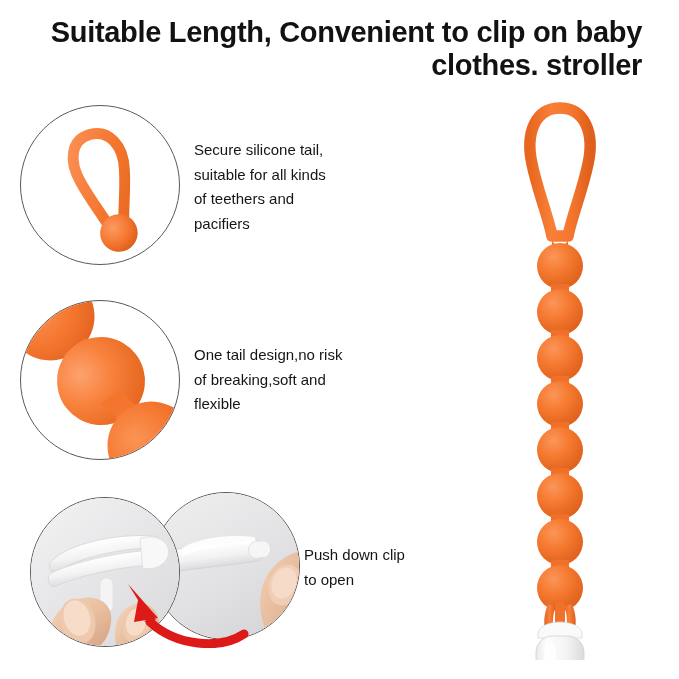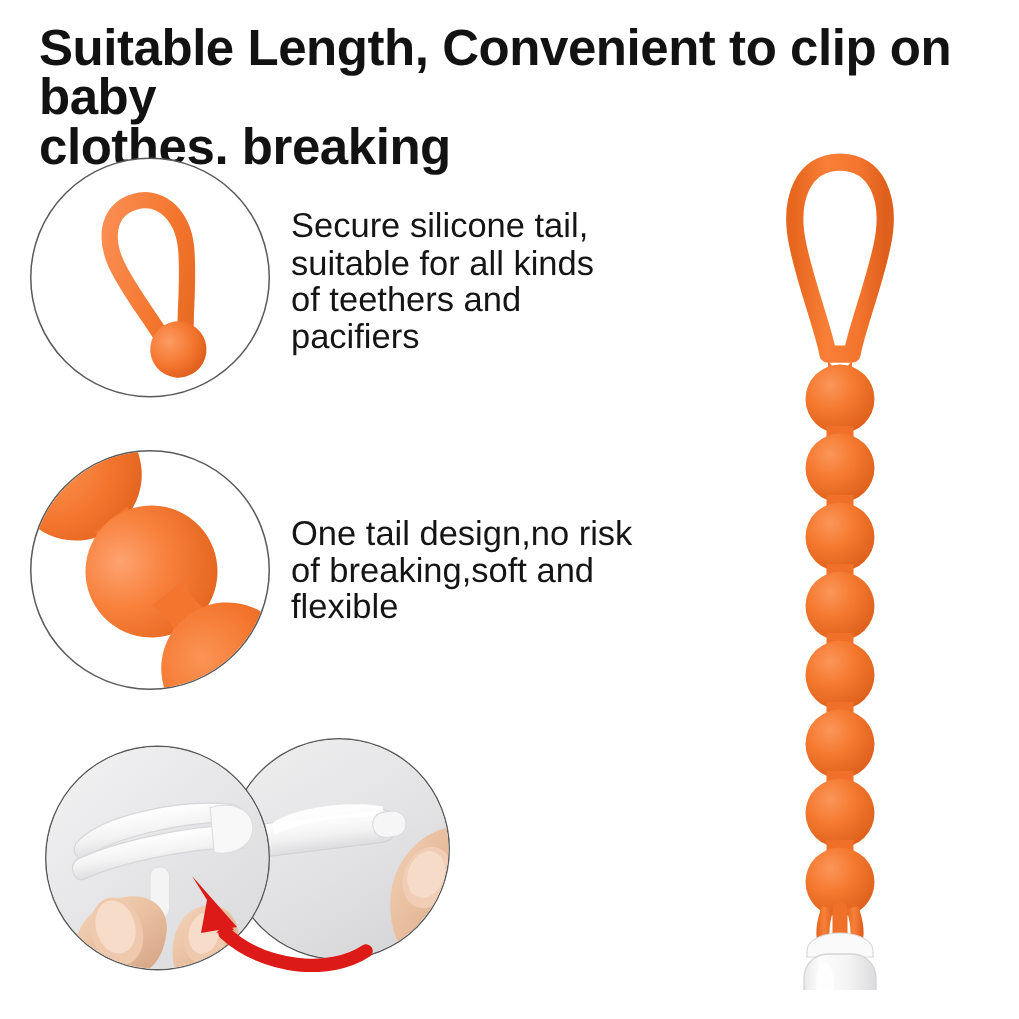--- a/index.html
+++ b/index.html
@@ -15,43 +15,43 @@
     overflow: hidden;
     font-family: "Liberation Sans", sans-serif;
   }
 
   
   .headline {
     position: absolute;
     left: 26px;
     top: 16px;
     width: 616px;
-    text-align: left;
+    text-align: right;
     font-family: "Liberation Sans", sans-serif;
     font-weight: bold;
-    font-size: 34px;
+    font-size: 29px;
     line-height: 33px;
     letter-spacing: -0.3px;
     color: #121212;
   }
   .headline span { display: block; }
 
   .circle-photo {
     position: absolute;
     border-radius: 50%;
     border: 1px solid #5a5a5a;
     background: #ffffff;
     overflow: hidden;
     box-sizing: border-box;
   }
 
   .feature-text {
     position: absolute;
     font-family: "Liberation Sans", sans-serif;
-    font-size: 23px;
+    font-size: 15px;
     line-height: 24.5px;
     color: #151515;
     white-space: pre-line;
   }
 
   
   #circle-1 { left: 20px; top: 105px; width: 160px; height: 160px; }
   .tail-art {
     position: absolute;
     left: 0; top: 0; width: 100%; height: 100%;
@@ -93,21 +93,21 @@
     height: 78px;
   }
 </style>
 </head>
 <body>
 
 <div id="page">
 
   <div class="headline">
     <span>Suitable Length, Convenient to clip on baby</span>
-    <span>clothes. breaking</span>
+    <span>clothes. stroller</span>
   </div>
 
   <div class="circle-photo" id="circle-1">
     <svg class="tail-art" viewBox="0 0 160 160">
       <defs>
         <linearGradient id="tailGrad" x1="0" y1="0" x2="1" y2="1">
           <stop offset="0%" stop-color="#FB9055"></stop>
           <stop offset="55%" stop-color="#F4762E"></stop>
           <stop offset="100%" stop-color="#E2651F"></stop>
         </linearGradient>
@@ -229,20 +229,22 @@
       <ellipse cx="105" cy="124" rx="10" ry="14" fill="#F7DDC9" transform="rotate(14 105 124)"></ellipse>
     </svg>
   </div>
 
   <svg id="clip-arrow" viewBox="0 0 145 78">
     <path d="M140 64 C 116 80, 72 76, 46 52" fill="none" stroke="#DC1A17" stroke-width="9" stroke-linecap="round"></path>
     <path d="M24 14 L 54 48 L 30 52 L 34 30 Z" fill="#DC1A17"></path>
     <path d="M26 16 L 52 50 L 40 52 L 48 44 Z" fill="#DC1A17"></path>
   </svg>
 
+  <div class="feature-text" style="left:304px; top:543px; width:180px;">Push down clip
+to open</div>
 
   <svg id="product" viewBox="0 0 120 570">
     <defs>
       <linearGradient id="loopGrad" x1="0" y1="0" x2="1" y2="0">
         <stop offset="0%" stop-color="#E8671F"></stop>
         <stop offset="35%" stop-color="#F87F37"></stop>
         <stop offset="70%" stop-color="#F4762E"></stop>
         <stop offset="100%" stop-color="#DF5F1C"></stop>
       </linearGradient>
       <radialGradient id="beadGrad" cx="36%" cy="30%" r="74%">

